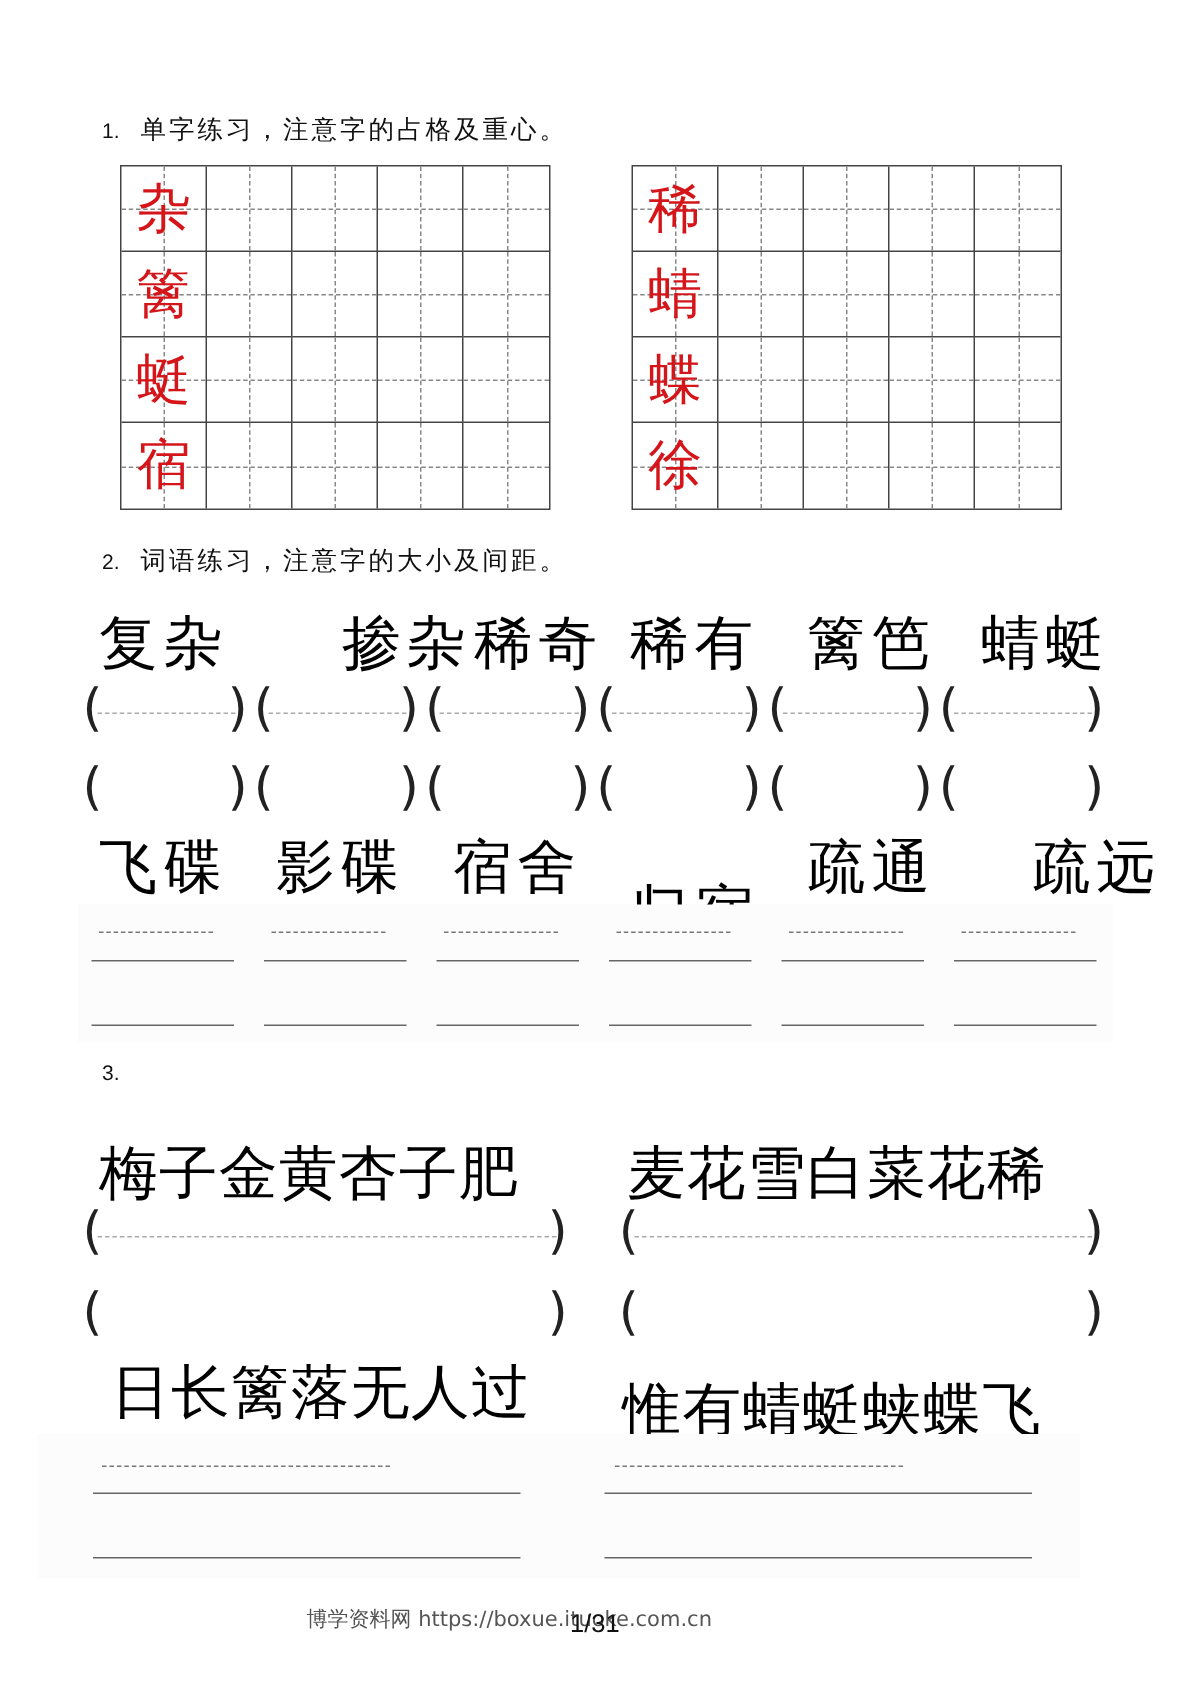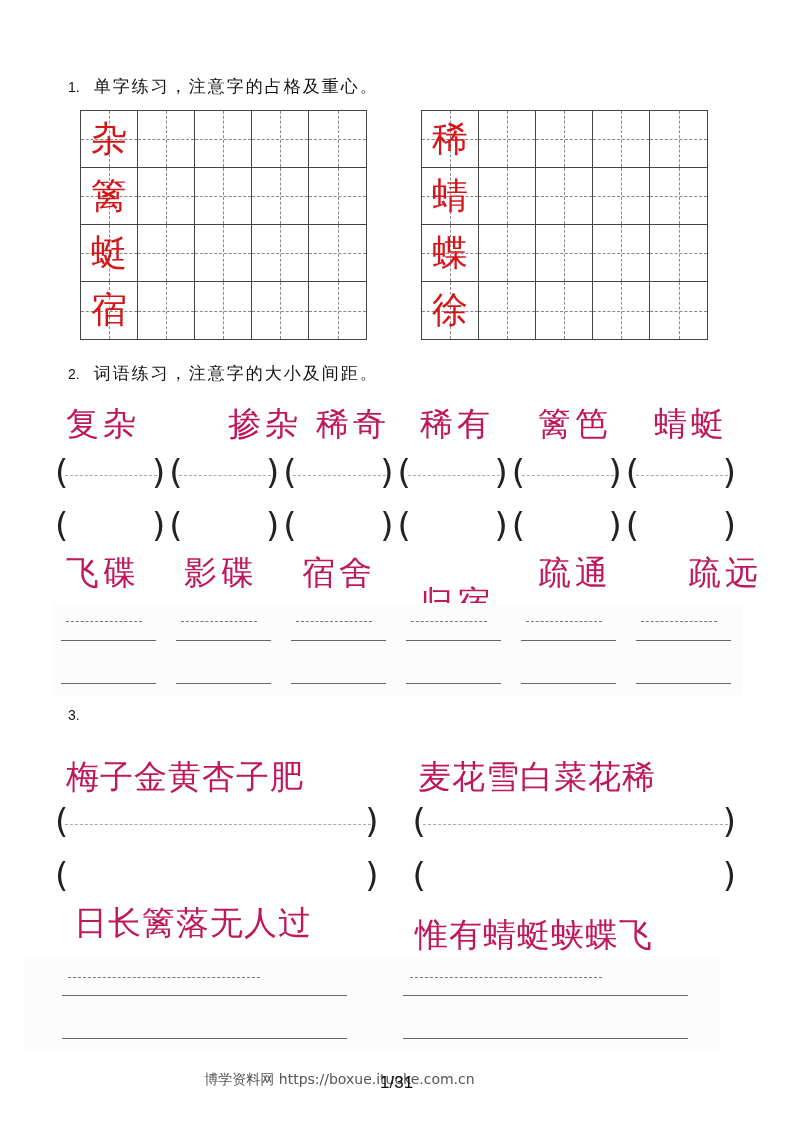--- a/index.html
+++ b/index.html
@@ -13,21 +13,21 @@
 
     
     .grid { position: absolute; display: grid; grid-template-columns: repeat(5, 57px); grid-template-rows: repeat(4, 57px); border: 1.5px solid #444; }
     .cell { position: relative; border-right: 1.5px solid #444; border-bottom: 1.5px solid #444; }
     .cell:nth-child(5n) { border-right: none; }
     .cell.last-row { border-bottom: none; }
     .cell::before { content: ""; position: absolute; left: 50%; top: 0; bottom: 0; border-left: 1px dashed #888; }
     .cell::after { content: ""; position: absolute; top: 50%; left: 0; right: 0; border-top: 1px dashed #888; }
     .cell .ch { position: absolute; inset: 0; display: flex; align-items: center; justify-content: center; font-size: 36px; color: #d4161b; font-family: "DejaVu Serif", serif; z-index: 2; }
 
-    .red-word { position: absolute; font-size: 33px; color: #be185d; font-family: Liberation Serif, serif; letter-spacing: 4px; white-space: nowrap; }
+    .red-word { position: absolute; font-size: 39px; color: #000000; font-family: Liberation Serif, serif; letter-spacing: 4px; white-space: nowrap; }
 
     .paren-row { position: absolute; left: 55px; width: 685px; height: 36px; display: flex; }
     .paren-box { position: relative; flex: 1; height: 36px; }
     .paren-box .lp, .paren-box .rp { position: absolute; top: -4px; font-size: 34px; font-family: "DejaVu Sans", sans-serif; color: #222; line-height: 36px; }
     .paren-box .lp { left: 0; }
     .paren-box .rp { right: 4px; }
     .paren-box .mid { position: absolute; left: 10px; right: 12px; top: 17px; border-top: 1px dashed #aaa; }
 
     .line-area { position: absolute; background: #fcfcfc; }
     .dash-line { position: absolute; border-top: 1px dashed #777; }

